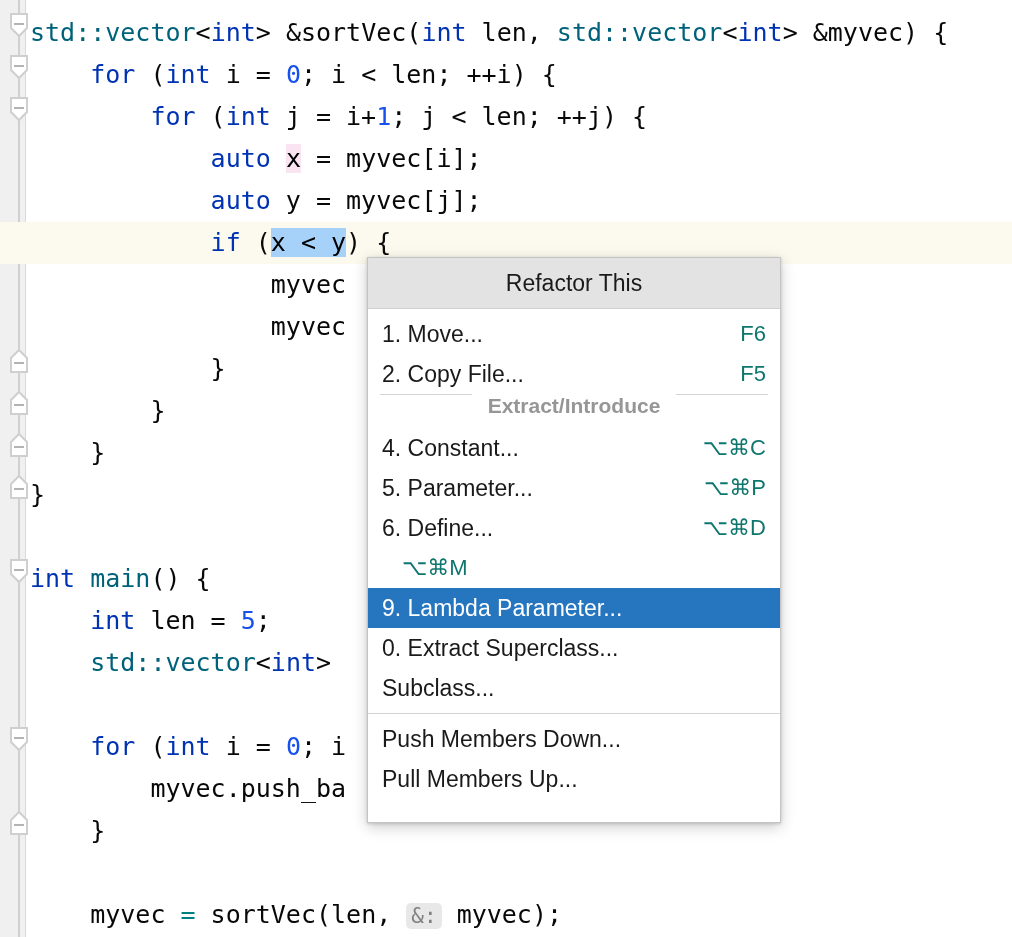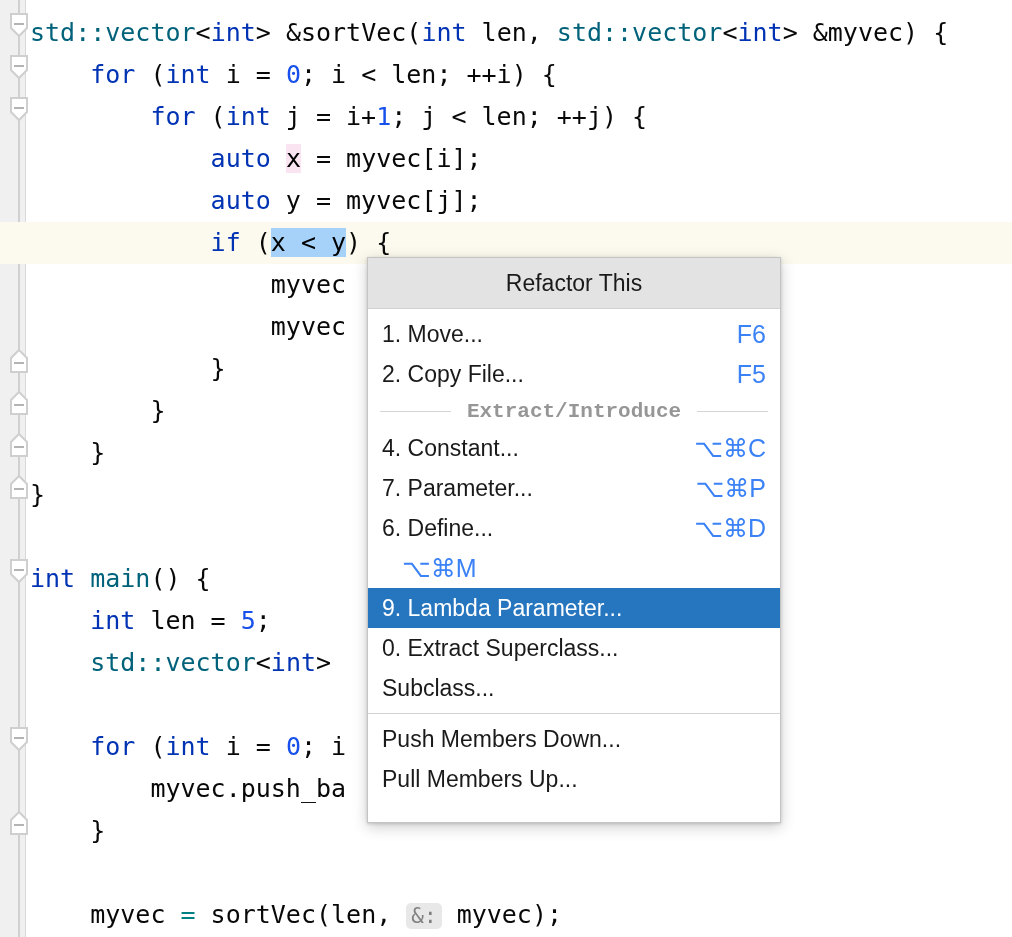--- a/index.html
+++ b/index.html
@@ -124,39 +124,37 @@
     color: #1a1a1a;
     cursor: default;
   }
   .menu-item .mi-label {
     flex: 1 1 auto;
     white-space: nowrap;
     overflow: hidden;
   }
   .menu-item .mi-accel {
     flex: 0 0 auto;
-    color: #3b82f6;
-    font-size: 25px;
+    color: #0f766e;
+    font-size: 22px;
     padding-left: 20px;
     white-space: nowrap;
   }
   .menu-item.selected {
     background: #2675bf;
     color: #ffffff;
   }
   .menu-item.selected .mi-accel { color: #ffffff; }
 
   
   .menu-group-head {
     display: flex;
-    align-items: center;
     height: 34px;
     padding: 0 12px;
     gap: 16px;
-    font-family: Liberation Mono, monospace;
   }
   .menu-group-head .rule {
     flex: 1 1 auto;
     height: 1px;
     background: #d4d4d4;
   }
   .menu-group-head .ghl {
     flex: 0 0 auto;
     font-size: 21px;
     font-weight: bold;
@@ -242,21 +240,21 @@
       <div class="menu-group-head">
         <div class="rule"></div>
         <div class="ghl">Extract/Introduce</div>
         <div class="rule"></div>
       </div>
       <div class="menu-item">
         <div class="mi-label">4. Constant...</div>
         <div class="mi-accel">⌥⌘C</div>
       </div>
       <div class="menu-item">
-        <div class="mi-label">7. Parameter...</div>
+        <div class="mi-label">5. Parameter...</div>
         <div class="mi-accel">⌥⌘P</div>
       </div>
       <div class="menu-item">
         <div class="mi-label">6. Define...</div>
         <div class="mi-accel">⌥⌘D</div>
       </div>
       <div class="menu-item">
         <div class="mi-accel">⌥⌘M</div>
       </div>
       <div class="menu-item selected">

